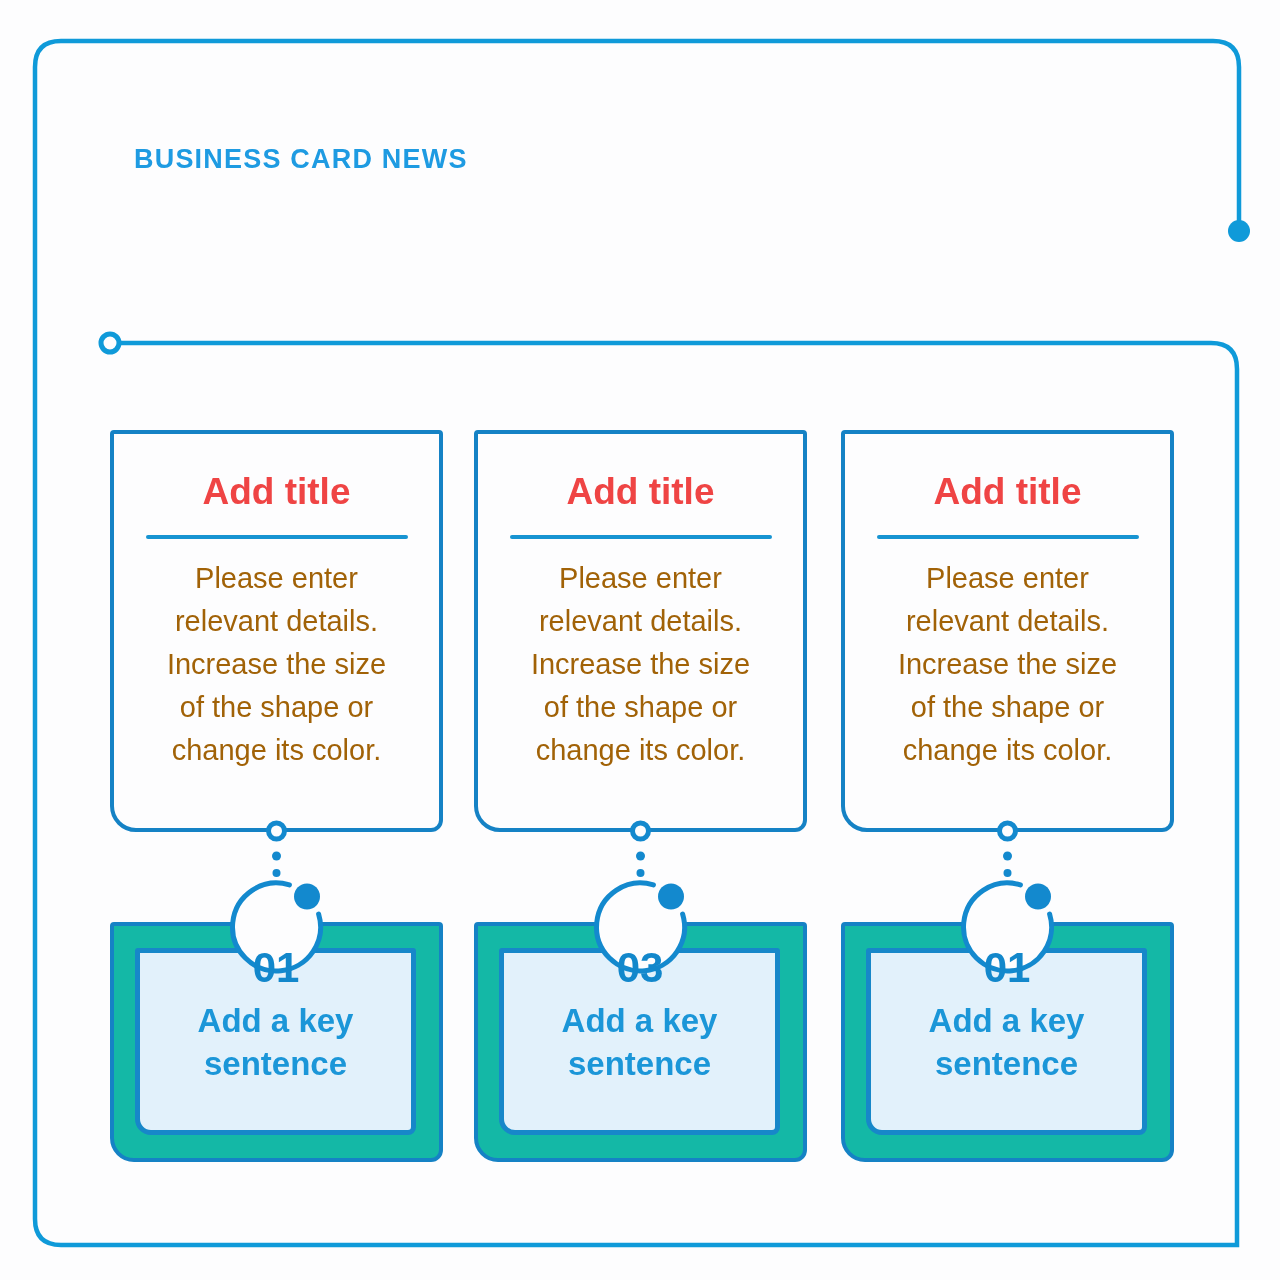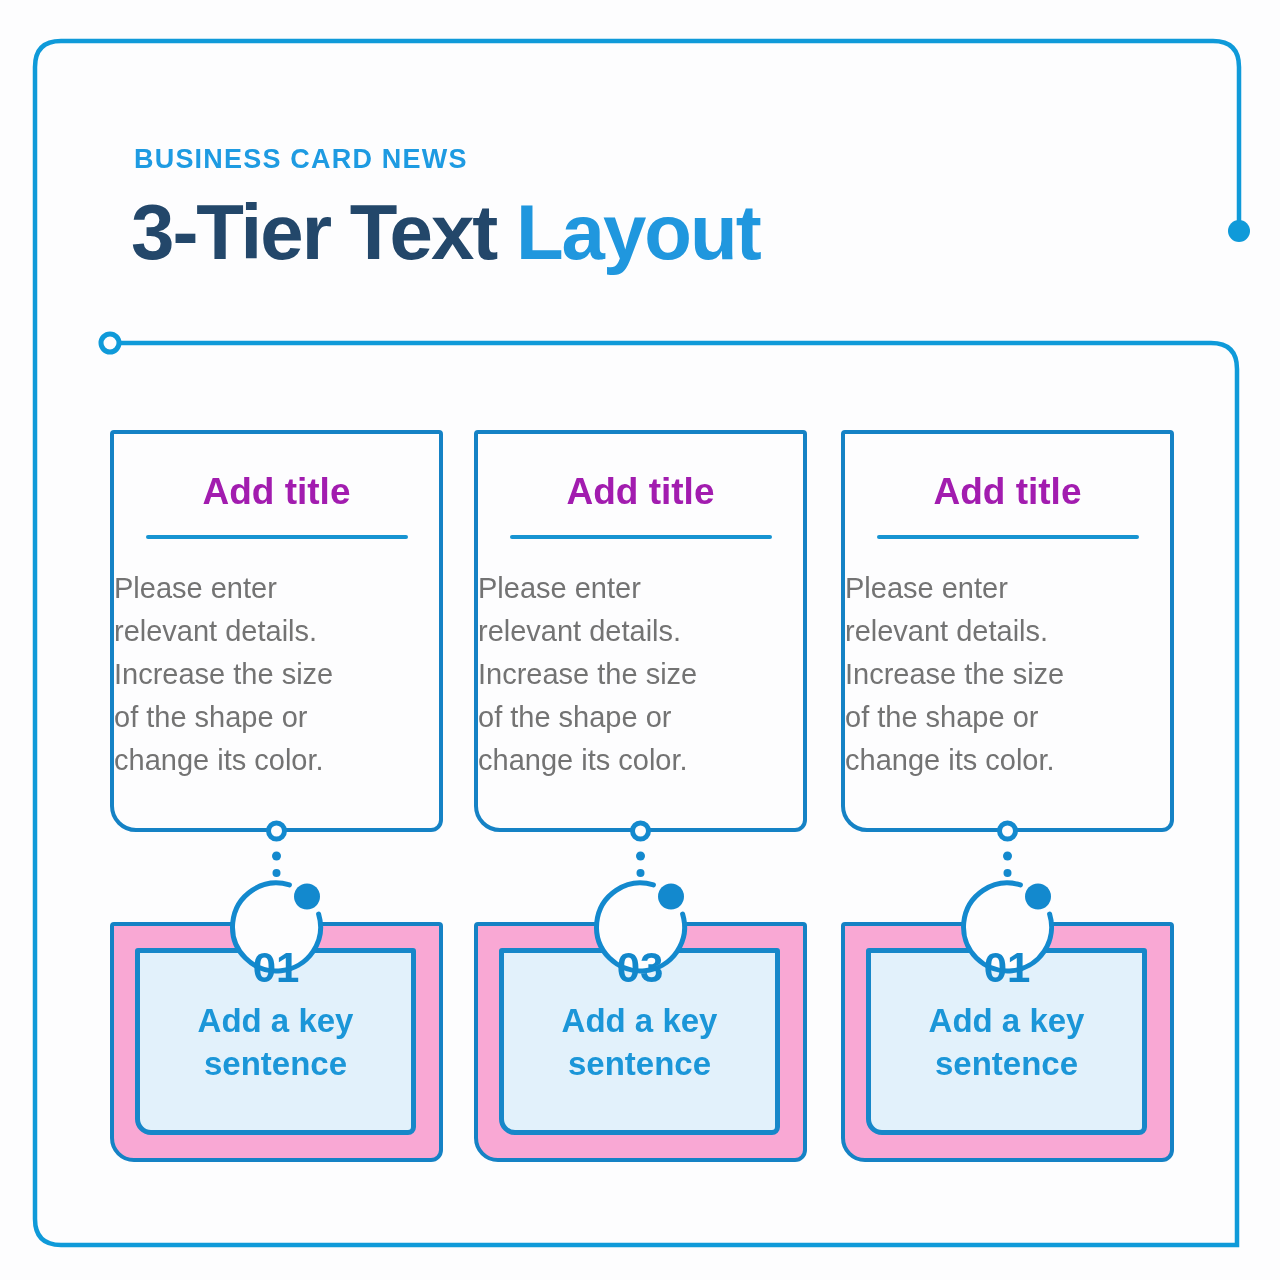--- a/index.html
+++ b/index.html
@@ -17,30 +17,30 @@
     font-weight:700;letter-spacing:-2px;color:#23476a;white-space:nowrap;
   }
   .headline .accent{color:#2097de;}
   .card{
     position:absolute;top:430px;width:333px;height:402px;box-sizing:border-box;
     border:4px solid #1582c5;border-radius:4px 4px 12px 26px;background:#fdfdfe;
   }
   .card.c1{left:110px;} .card.c2{left:474px;} .card.c3{left:841px;}
   .card-title{
     margin-top:36px;text-align:center;font-size:37px;line-height:44px;
-    font-weight:600;color:#a21caf;
+    font-weight:600;color:#ef4444;
   }
   .divider{width:262px;height:4px;background:#1794d2;margin:21px auto 0;border-radius:2px;}
   .card-body{
-    margin-top:28px;font-size:29px;line-height:43px;
-    color:#737373;white-space:pre-line;
+    margin-top:18px;text-align:center;font-size:29px;line-height:43px;
+    color:#a16207;white-space:pre-line;
   }
   .kbox{
     position:absolute;top:922px;width:333px;height:240px;box-sizing:border-box;
-    border:4px solid #1582c5;border-radius:4px 4px 12px 24px;background:#f9a8d4;
+    border:4px solid #1582c5;border-radius:4px 4px 12px 24px;background:#14b8a6;
   }
   .kbox.c1{left:110px;} .kbox.c2{left:474px;} .kbox.c3{left:841px;}
   .kbox-inner{
     position:absolute;left:21px;top:22px;right:23px;bottom:23px;
     background:#e2f1fb;border:5px solid #1787c9;border-radius:3px 3px 8px 16px;
     display:flex;align-items:center;justify-content:center;text-align:center;
     font-size:33px;line-height:43px;font-weight:600;color:#1b96d8;white-space:pre-line;
   }
   .step-num{
     position:absolute;top:904px;width:100px;text-align:center;
@@ -48,21 +48,20 @@
   }
   .step-num.n1{left:226px;} .step-num.n2{left:590px;} .step-num.n3{left:957px;}
 </style>
 </head>
 <body>
 
 <div class="canvas">
 
   <div class="eyebrow">BUSINESS CARD NEWS</div>
 
-  <div class="headline"><span>3-Tier Text</span><span> </span><span class="accent">Layout</span></div>
 
   <div class="card c1">
     <div class="card-title">Add title</div>
     <div class="divider"></div>
     <div class="card-body">Please enter
 relevant details.
 Increase the size
 of the shape or
 change its color.</div>
   </div>

